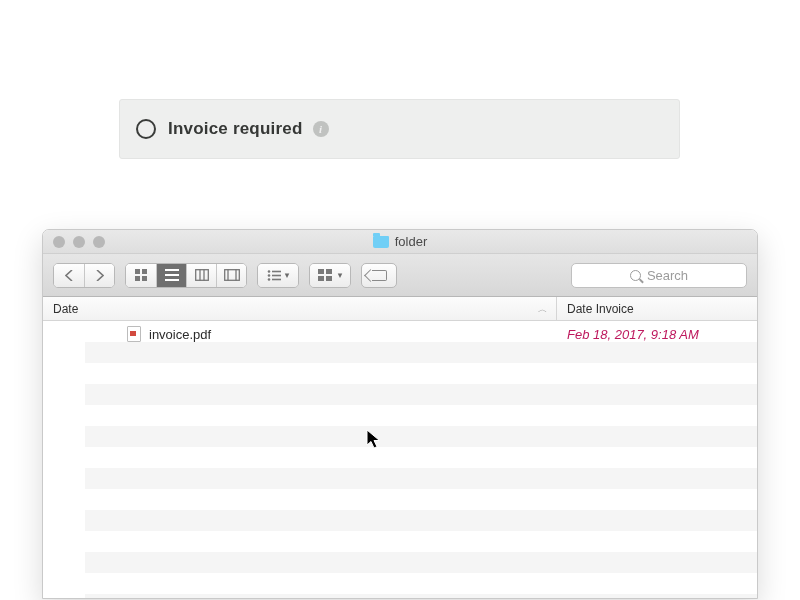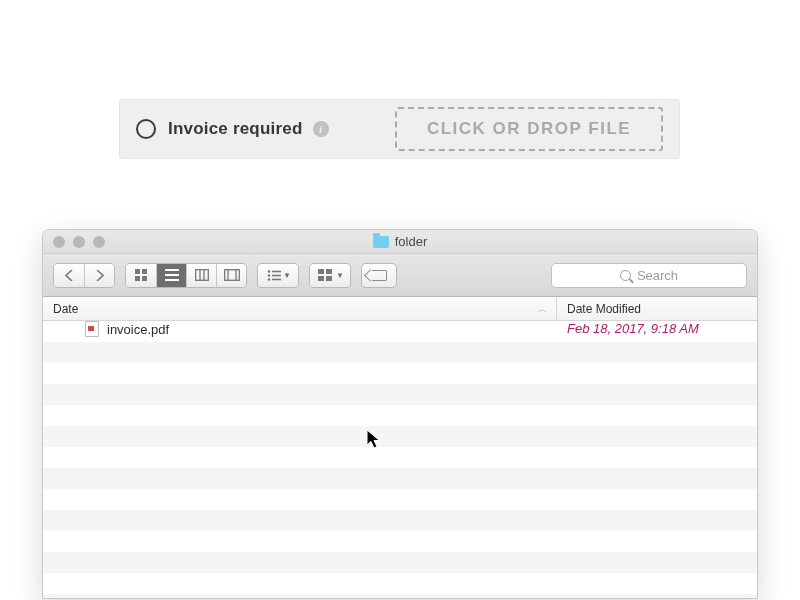--- a/index.html
+++ b/index.html
@@ -173,21 +173,21 @@
     width: 8px; height: 8px;
     border-left: 1.2px solid #8a8a8a;
     border-bottom: 1.2px solid #8a8a8a;
     transform: rotate(45deg);
     transform-origin: center;
     top: 0.2px;
   }
 
   .spacer { flex: 1; }
   .searchbox {
-    width: 196px; height: 25px;
+    width: 176px; height: 25px;
     border: 1px solid #c0c0c0;
     border-radius: 5px;
     background: #fff;
     display: flex;
     align-items: center;
     justify-content: center;
     gap: 6px;
     color: #9c9c9c;
     font-size: 13px;
   }
@@ -228,23 +228,24 @@
   .col-date { width: 200px; }
 
   .filelist {
     flex: 1;
     overflow: hidden;
     position: relative;
   }
   .rowstripe {
     height: 21px;
     display: flex;
-    align-items: flex-start;
+    align-items: flex-end;
     font-size: 13px;
     color: #2b2b2b;
+    margin-left: 42px;
   }
   .rowstripe:nth-child(odd) { background: #ffffff; }
   .rowstripe:nth-child(even) { background: #f5f5f5; }
   .cell-name { flex:1; display:flex; align-items:center; padding-left: 42px; gap:8px; }
   .cell-date { width: 200px; padding: 0 10px; color:#be185d;font-style:italic; }
   .pdf-icon {
     width: 14px; height: 16px;
     background: #fff;
     border: 1px solid #bcbcbc;
     border-radius: 1px;
@@ -264,23 +265,20 @@
     pointer-events: none;
   }
 </style>
 </head>
 <body>
 
 <div class="upload-bar">
   <div class="radio-ring"></div>
   <span class="upload-label">Invoice required</span>
   <span class="info-badge">i</span>
-  <div class="dropzone">
-    <span>CLICK OR DROP FILE</span>
-  </div>
 </div>
 
 <div class="finder">
 
   <div class="titlebar">
     <div class="traffic">
       <span></span>
       <span></span>
       <span></span>
     </div>
@@ -373,21 +371,21 @@
       <span>Search</span>
     </div>
   </div>
 
   <div class="headers">
     <div class="col col-name">
       <span>Date</span>
       <span class="sort">〈</span>
     </div>
     <div class="col col-date">
-      <span>Date Modified</span>
+      <span>Date Invoice</span>
     </div>
   </div>
   <style>.sort{transform:rotate(90deg);display:inline-block;}</style>
 
   <div class="filelist">
     <div class="rowstripe">
       <div class="cell-name">
         <span class="pdf-icon"></span>
         <span>invoice.pdf</span>
       </div>

